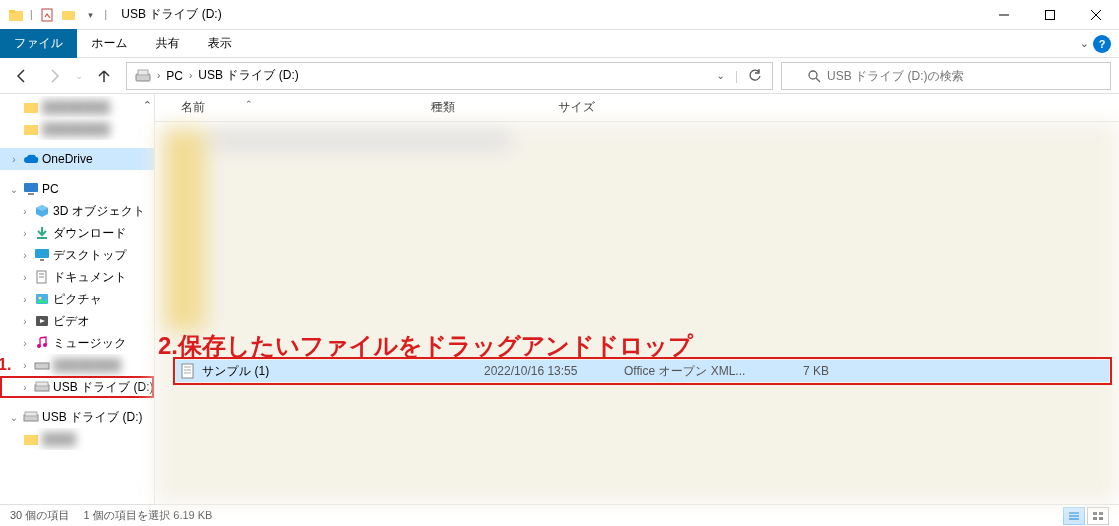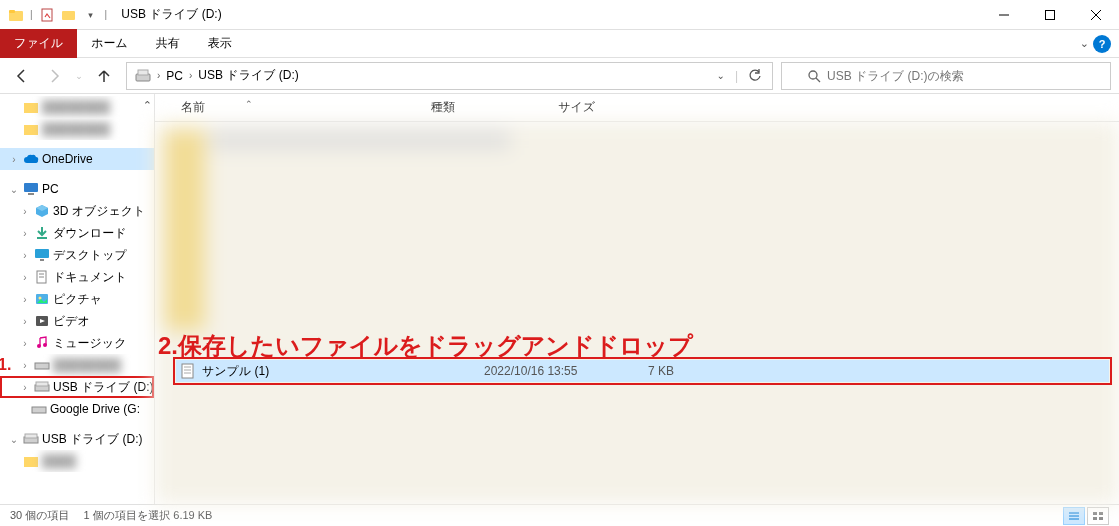--- a/index.html
+++ b/index.html
@@ -9,21 +9,21 @@
     .title-bar { height: 30px; display: flex; align-items: center; border-bottom: 1px solid #e0e0e0; padding: 0; }
     .title-bar-left { display: flex; align-items: center; gap: 6px; padding-left: 8px; }
     .qat-icon { width: 16px; height: 16px; display: inline-flex; align-items: center; justify-content: center; }
     .title-text { margin-left: 8px; font-size: 12px; }
     .title-bar-controls { margin-left: auto; display: flex; }
     .win-btn { width: 46px; height: 30px; display: flex; align-items: center; justify-content: center; cursor: default; }
     
     
     .ribbon { height: 28px; display: flex; align-items: center; border-bottom: 1px solid #e0e0e0; position: relative; }
     .ribbon-tab { padding: 6px 14px; font-size: 12px; cursor: default; }
-    .ribbon-tab.active { background: #b91c1c; color: #fff; }
+    .ribbon-tab.active { background: #0369a1; color: #fff; }
     .ribbon-right { position: absolute; right: 8px; display: flex; align-items: center; gap: 4px; }
     .help-circle { width: 18px; height: 18px; border-radius: 50%; background: #0078d4; color: #fff; display: flex; align-items: center; justify-content: center; font-size: 11px; font-weight: bold; }
     
     
     .nav-bar { height: 36px; display: flex; align-items: center; padding: 4px 8px; gap: 4px; border-bottom: 1px solid #e0e0e0; }
     .nav-btn { width: 28px; height: 28px; display: flex; align-items: center; justify-content: center; color: #606060; cursor: default; border-radius: 2px; }
     .nav-btn.disabled { color: #c0c0c0; }
     .nav-btn.enabled { color: #333; }
     .address-bar { flex: 1; height: 28px; border: 1px solid #ccc; display: flex; align-items: center; padding: 0 4px; background: #fff; margin: 0 4px; }
     .addr-seg { display: flex; align-items: center; gap: 4px; padding: 0 4px; }
@@ -335,29 +335,20 @@
       <span class="tree-chevron">›</span>
       <span class="tree-icon">
         <svg width="16" height="12">
             <rect x="1" y="4" width="14" height="6" fill="#d0d0d0" stroke="#888"></rect>
             <rect x="2" y="1" width="12" height="4" fill="#e8e8e8" stroke="#aaa"></rect>
           </svg>
       </span>
       <span>USB ドライブ (D:)</span>
     </div>
 
-    <div class="tree-item">
-      <span class="tree-indent" style="width:20px"></span>
-      <span class="tree-icon">
-        <svg width="16" height="12">
-            <rect x="1" y="4" width="14" height="6" fill="#d0d0d0" stroke="#888"></rect>
-          </svg>
-      </span>
-      <span>Google Drive (G:</span>
-    </div>
     <div style="height:8px"></div>
 
     <div class="tree-item">
       <span class="tree-chevron">⌄</span>
       <span class="tree-icon">
         <svg width="16" height="12">
             <rect x="1" y="4" width="14" height="6" fill="#d0d0d0" stroke="#888"></rect>
             <rect x="2" y="1" width="12" height="4" fill="#e8e8e8" stroke="#aaa"></rect>
           </svg>
       </span>
@@ -400,20 +391,21 @@
   <span class="file-icon">
     <svg width="14" height="16">
         <rect x="1" y="1" width="11" height="14" fill="#fff" stroke="#888"></rect>
         <line x1="3" y1="4" x2="10" y2="4" stroke="#aaa"></line>
         <line x1="3" y1="7" x2="10" y2="7" stroke="#aaa"></line>
         <line x1="3" y1="10" x2="10" y2="10" stroke="#aaa"></line>
       </svg>
   </span>
   <span class="file-name">サンプル (1)</span>
   <span class="file-date">2022/10/16 13:55</span>
+  <span class="file-type">Office オープン XML...</span>
   <span class="file-size">7 KB</span>
 </div>
 
 <div class="status-bar">
   <span>30 個の項目</span>
   <span>1 個の項目を選択 6.19 KB</span>
   <div class="status-right">
     <div class="view-btn active">
       <svg width="12" height="10">
           <line x1="1" y1="2" x2="11" y2="2" stroke="#0078d4"></line>

